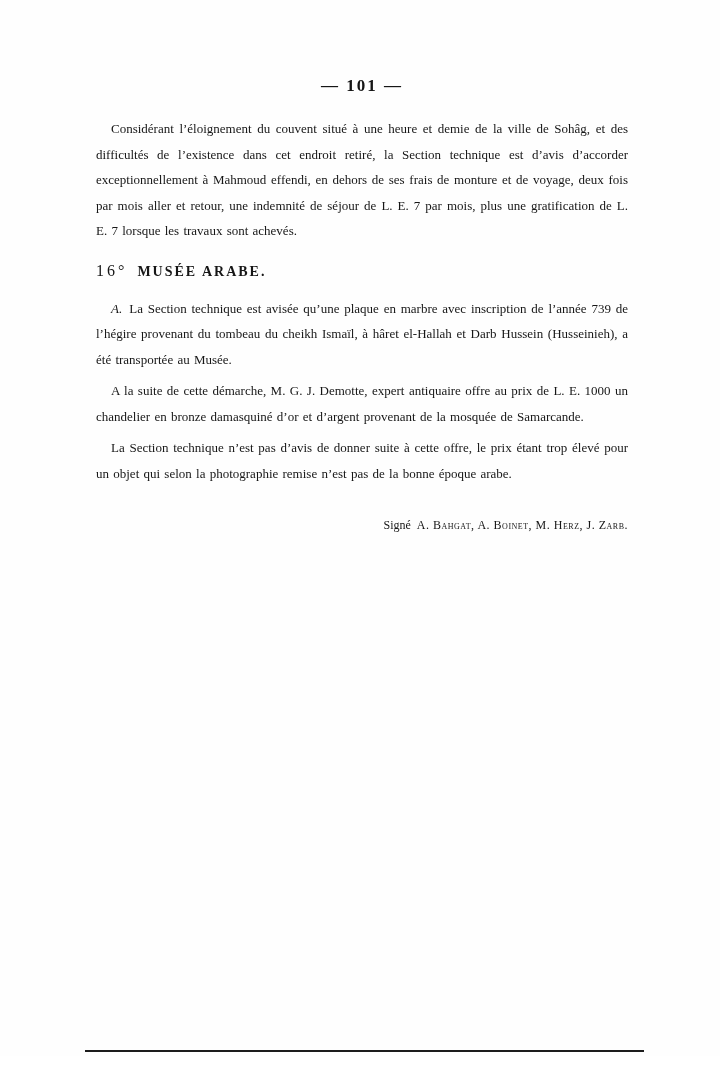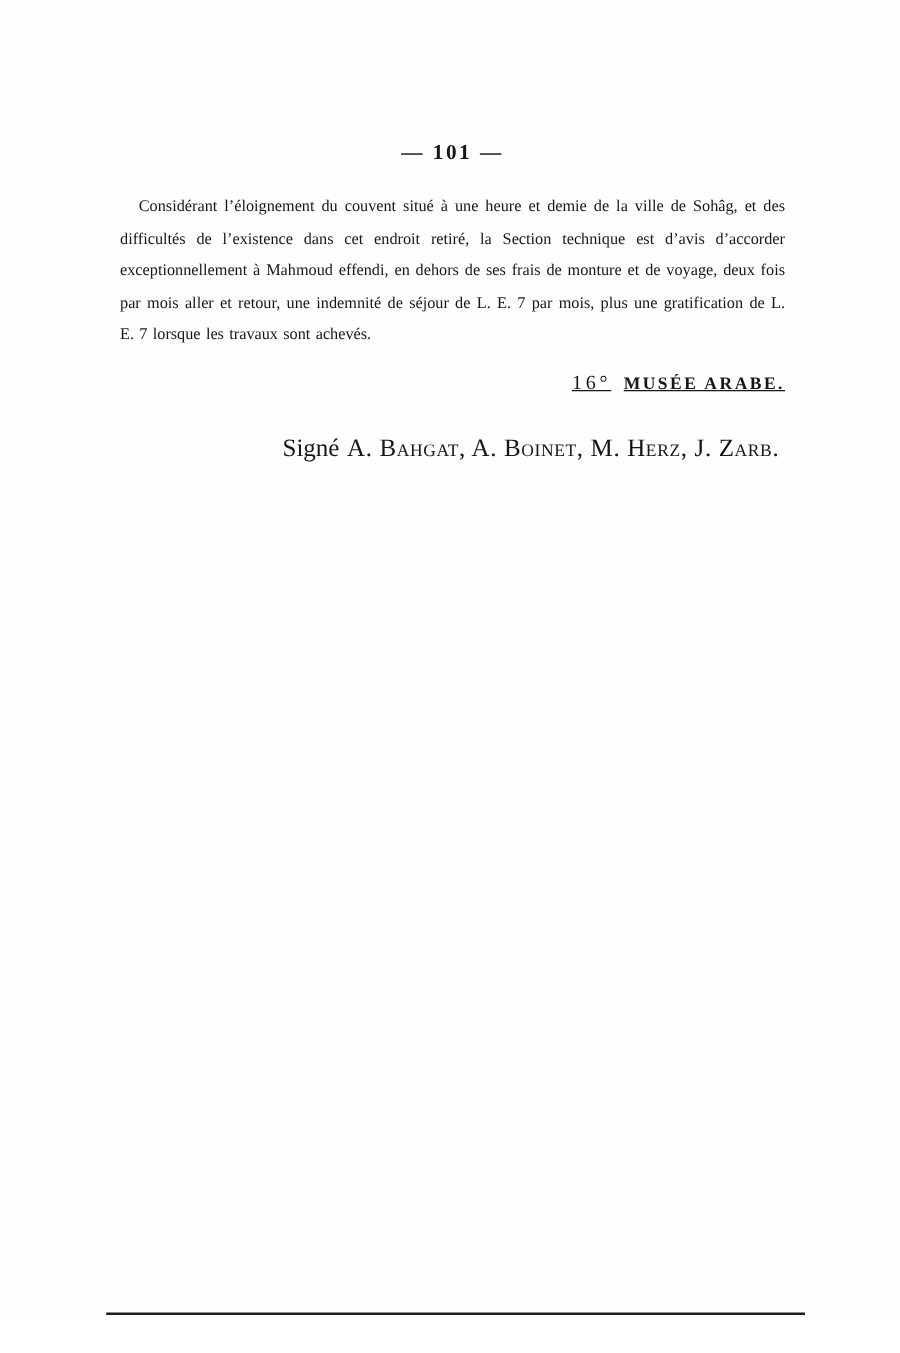--- a/index.html
+++ b/index.html
@@ -14,21 +14,21 @@
     font-family: "Liberation Serif", "DejaVu Serif", serif;
     color: #161616;
     position: relative;
     overflow: hidden;
   }
   .page {
     position: relative;
     width: 720px;
     height: 1056px;
     background: #fefefe;
-    padding: 112px 92px 0 96px;
+    padding: 76px 92px 0 96px;
   }
   .page-number {
     text-align: center;
     font-size: 17px;
     font-weight: bold;
     letter-spacing: 2px;
     margin: 0 0 20px 0;
   }
   .para {
     font-size: 13px;
@@ -36,39 +36,38 @@
     text-align: justify;
     text-indent: 15px;
     margin: 0 0 6px 0;
     word-spacing: 1px;
   }
   .lead-letter {
     font-style: italic;
     margin-right: 7px;
   }
   .section-heading {
-    text-align: right;
+    text-align: left;
     margin: 18px 0 16px 0;
     font-size: 15px;
-    text-decoration: underline;
   }
   .heading-numeral {
     letter-spacing: 3px;
     margin-right: 10px;
     font-size: 16px;
   }
   .heading-title {
     letter-spacing: 2px;
     font-size: 14px;
     font-weight: bold;
   }
   .signature-line {
     margin-top: 32px;
-    font-size: 20px;
-    text-align: left;
+    font-size: 12px;
+    text-align: right;
     padding-left: 130px;
     white-space: nowrap;
   }
   .signature-prefix {
     margin-right: 6px;
   }
   .signature-names {
     font-variant: small-caps;
     letter-spacing: 0.5px;
   }
@@ -87,23 +86,28 @@
 <div class="page">
 
   <div class="page-number">— 101 —</div>
 
   <p class="para">Considérant l’éloignement du couvent situé à une heure et demie de la ville de Sohâg, et des difficultés de l’existence dans cet endroit retiré, la Section technique est d’avis d’accorder exceptionnellement à Mahmoud effendi, en dehors de ses frais de monture et de voyage, deux fois par mois aller et retour, une indemnité de séjour de L. E. 7 par mois, plus une gratification de L. E. 7 lorsque les travaux sont achevés.</p>
 
   <div class="section-heading">
     <span class="heading-numeral">16°</span><span class="heading-title">MUSÉE ARABE.</span>
   </div>
 
+  <p class="para">
+    <span class="lead-letter">A.</span><span>La Section technique est avisée qu’une plaque en marbre avec inscription de l’année 739 de l’hégire provenant du tombeau du cheikh Ismaïl, à hâret el-Hallah et Darb Hussein (Husseinieh), a été transportée au Musée.</span>
+  </p>
 
 
+  <p class="para">A la suite de cette démarche, M. G. J. Demotte, expert antiquaire offre au prix de L. E. 1000 un chandelier en bronze damasquiné d’or et d’argent provenant de la mosquée de Samarcande.</p>
 
+  <p class="para">La Section technique n’est pas d’avis de donner suite à cette offre, le prix étant trop élevé pour un objet qui selon la photographie remise n’est pas de la bonne époque arabe.</p>
 
   <div class="signature-line">
     <span class="signature-prefix">Signé</span><span class="signature-names">A. Bahgat, A. Boinet, M. Herz, J. Zarb.</span>
   </div>
 
   <div class="scan-edge-artifact"></div>
 
 </div>
 
 </body></html>

